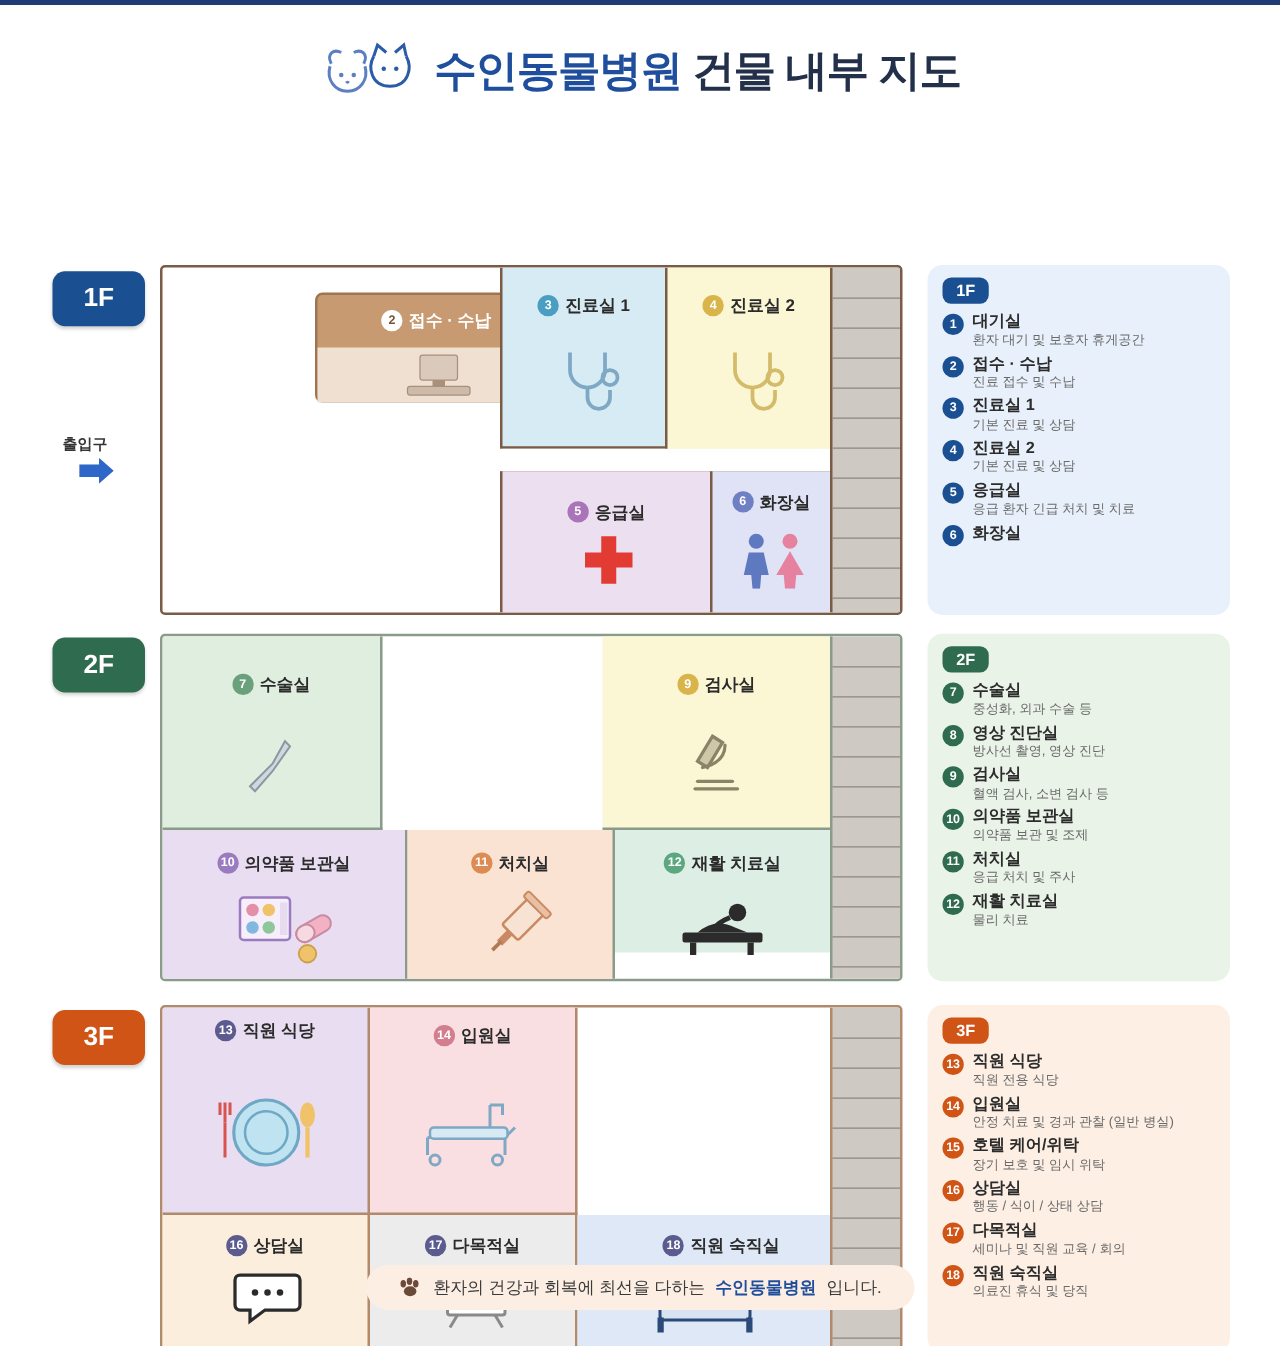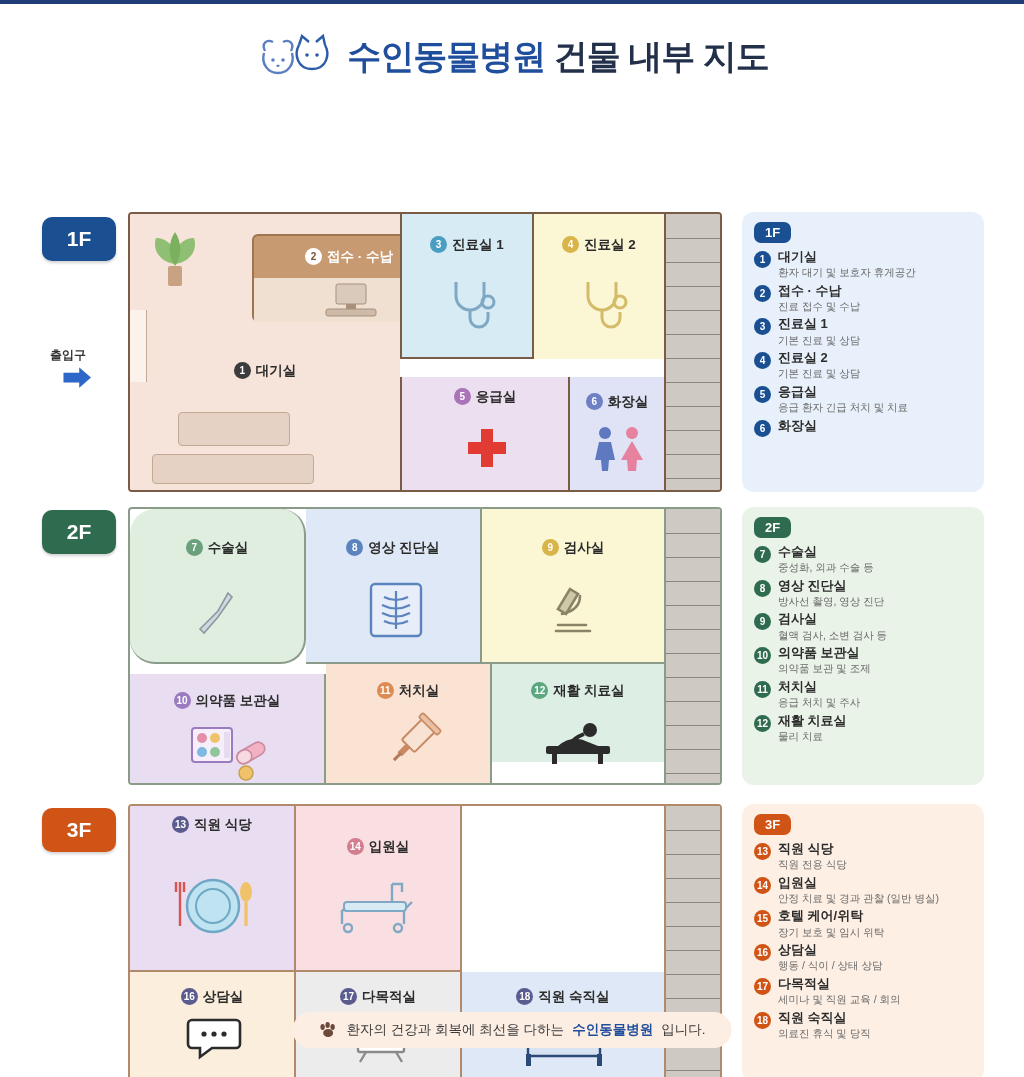--- a/index.html
+++ b/index.html
@@ -111,39 +111,20 @@
   </div>
 
   <div class="floor">
     <div class="badge" style="top:125px;background:#1a4f91;">1F</div>
 
     <div class="entrance-label" style="left:50px;top:255px;">출입구</div>
     <div class="arrow" style="left:62px;top:272px;">➡</div>
 
     <div class="map" style="left:128px;top:120px;width:594px;height:280px;">
 
-      <div class="room" style="left:0;top:0;width:270px;height:276px;background:#f6e3d9;">
-        <div class="rlabel" style="top:148px;">
-          <span class="rnum" style="background:#3c3c3c;">1</span><span>대기실</span>
-        </div>
-        
-        <svg style="position:absolute;left:16px;top:10px;" width="58" height="70" viewBox="0 0 58 70">
-          <g fill="#8fbf72">
-            <path d="M29 40 C14 38 6 26 10 14 C22 14 31 24 29 40Z"></path>
-            <path d="M29 40 C44 38 52 26 48 14 C36 14 27 24 29 40Z"></path>
-            <path d="M29 42 C22 32 22 18 29 8 C36 18 36 32 29 42Z" fill="#7bb05f"></path>
-          </g>
-          <rect x="22" y="42" width="14" height="20" fill="#c9a183" rx="2"></rect>
-        </svg>
-        
-        <rect></rect>
-        <div style="position:absolute;left:48px;top:198px;width:110px;height:32px;background:#e6d2c4;border:1.5px solid #c3a894;border-radius:4px;"></div>
-        <div style="position:absolute;left:22px;top:240px;width:160px;height:28px;background:#e6d2c4;border:1.5px solid #c3a894;border-radius:4px;"></div>
-        <div style="position:absolute;left:0;top:96px;width:16px;height:72px;background:#fbf2ec;border-right:1.5px solid #c3a894;"></div>
-      </div>
 
       <div class="room" style="left:122px;top:20px;width:194px;height:88px;background:#c79a72;border:2px solid #9f7450;border-radius:6px;">
         <div class="rlabel" style="top:12px;color:#fff;">
           <span class="rnum" style="background:#ffffff;color:#7a5333;">2</span><span>접수 · 수납</span>
         </div>
         <div style="position:absolute;left:0;top:42px;width:194px;height:44px;background:#f0e0d2;"></div>
         <svg style="position:absolute;left:62px;top:44px;" width="70" height="40" viewBox="0 0 70 40">
           <rect x="20" y="4" width="30" height="20" rx="2" fill="#d9cabb" stroke="#a8907c"></rect>
           <rect x="30" y="24" width="10" height="5" fill="#a8907c"></rect>
           <rect x="10" y="29" width="50" height="7" rx="2" fill="#cdbaa8" stroke="#a8907c"></rect>
@@ -172,21 +153,21 @@
             <path d="M12 6 v14 a14 14 0 0 0 28 0 v-14"></path>
             <path d="M26 34 v8 a9 9 0 0 0 18 0 v-6"></path>
             <circle cx="44" cy="26" r="6"></circle>
           </g>
         </svg>
       </div>
 
       <div style="position:absolute;left:270px;top:145px;width:264px;height:18px;background:#ffffff;border-bottom:2px solid #7a5b46;"></div>
 
       <div class="room" style="left:270px;top:163px;width:168px;height:113px;background:#ecdff0;border-left:2px solid #7a5b46;">
-        <div class="rlabel" style="top:11px;">
+        <div class="rlabel" style="top:24px;">
           <span class="rnum" style="background:#a974b8;">5</span><span>응급실</span>
         </div>
         <svg style="position:absolute;left:62px;top:48px;" width="46" height="46" viewBox="0 0 46 46">
           <path d="M17 4 h12 v13 h13 v12 h-13 v13 h-12 v-13 h-13 v-12 h13 z" fill="#e23b34"></path>
         </svg>
       </div>
 
       <div class="room" style="left:438px;top:163px;width:96px;height:113px;background:#dfe3f5;border-left:2px solid #7a5b46;">
         <div class="rlabel" style="top:16px;">
           <span class="rnum" style="background:#6f7fc4;">6</span><span>화장실</span>
@@ -264,60 +245,45 @@
           </div>
       </div>
     </div>
   </div>
 
   <div class="floor">
     <div class="badge" style="top:418px;background:#2f6b4f;">2F</div>
 
     <div class="map" style="left:128px;top:415px;width:594px;height:278px;border-color:#8a9b8a;">
 
-      <div class="room" style="left:0;top:0;width:176px;height:155px;background:#dfeede;border-bottom:2px solid #8a9b8a;border-right:2px solid #8a9b8a;border-radius:25px;">
+      <div class="room" style="left:0;top:0;width:176px;height:155px;background:#dfeede;border-bottom:2px solid #8a9b8a;border-right:2px solid #8a9b8a;">
         <div class="rlabel" style="top:30px;">
           <span class="rnum" style="background:#6aa07c;">7</span><span>수술실</span>
         </div>
         <svg style="position:absolute;left:62px;top:76px;" width="52" height="52" viewBox="0 0 52 52">
           <path d="M8 44 L26 26 L36 8 L40 12 L26 32 L12 48 Z" fill="#cfd8de" stroke="#8b98a2" stroke-width="1.6"></path>
         </svg>
       </div>
 
-      <div class="room" style="left:176px;top:0;width:176px;height:155px;background:#dfe8f6;border-bottom:2px solid #8a9b8a;border-right:2px solid #8a9b8a;">
-        <div class="rlabel" style="top:30px;">
-          <span class="rnum" style="background:#5b84bf;">8</span><span>영상 진단실</span>
-        </div>
-        <svg style="position:absolute;left:62px;top:72px;" width="56" height="58" viewBox="0 0 56 58">
-          <rect x="3" y="3" width="50" height="52" rx="4" fill="#e8eef9" stroke="#5b84bf" stroke-width="2.4"></rect>
-          <g stroke="#5b84bf" stroke-width="2.2" fill="none">
-            <path d="M28 10 v38"></path>
-            <path d="M16 16 q12 6 24 0"></path>
-              <path d="M14 24 q14 7 28 0"></path>
-            <path d="M14 32 q14 7 28 0"></path>
-              <path d="M16 40 q12 6 24 0"></path>
-          </g>
-        </svg>
-      </div>
 
       <div class="room" style="left:352px;top:0;width:182px;height:155px;background:#fbf6d3;border-bottom:2px solid #8a9b8a;">
         <div class="rlabel" style="top:30px;">
           <span class="rnum" style="background:#d8b44a;">9</span><span>검사실</span>
         </div>
         <svg style="position:absolute;left:66px;top:72px;" width="50" height="58" viewBox="0 0 50 58">
           <g stroke="#8a8368" stroke-width="2.6" fill="none" stroke-linecap="round">
             <path d="M22 8 l8 5 l-12 20 l-8 -5 z" fill="#cfc8a8"></path>
             <path d="M14 33 q18 -4 18 -18"></path>
             <path d="M10 44 h28"></path>
             <path d="M8 50 h34"></path>
           </g>
         </svg>
       </div>
 
-      <div class="room" style="left:0;top:155px;width:196px;height:121px;background:#e9ddf2;border-right:2px solid #8a9b8a;margin-top:10px;">
+      <div class="room" style="left:0;top:155px;width:196px;height:121px;background:#e9ddf2;border-right:2px solid #8a9b8a;">
         <div class="rlabel" style="top:18px;">
           <span class="rnum" style="background:#9b7bc0;">10</span><span>의약품 보관실</span>
         </div>
         <svg style="position:absolute;left:58px;top:50px;" width="82" height="60" viewBox="0 0 82 60">
           <rect x="4" y="4" width="40" height="34" rx="3" fill="#f6eefb" stroke="#9b7bc0" stroke-width="2"></rect>
           <circle cx="14" cy="14" r="5" fill="#e48fa8"></circle>
             <circle cx="27" cy="14" r="5" fill="#f0c36a"></circle>
           <circle cx="14" cy="28" r="5" fill="#7fb8e0"></circle>
             <circle cx="27" cy="28" r="5" fill="#8fc79a"></circle>
           <rect x="36" y="8" width="6" height="26" fill="#e7dcef"></rect>
@@ -436,21 +402,21 @@
               <path d="M6 10 v10"></path>
               <path d="M14 10 v10"></path>
               <path d="M10 26 v28"></path>
             </g>
           <ellipse cx="76" cy="20" rx="6" ry="10" fill="#f0c36a"></ellipse>
           <path d="M76 30 v24" stroke="#f0c36a" stroke-width="3.4" fill="none"></path>
         </svg>
       </div>
 
       <div class="room" style="left:166px;top:0;width:166px;height:166px;background:#fadfe2;border-bottom:2px solid #b08a6a;border-right:2px solid #b08a6a;">
-        <div class="rlabel" style="top:32px;">
+        <div class="rlabel" style="top:14px;">
           <span class="rnum" style="background:#d27e8e;">14</span><span>입원실</span>
         </div>
         <svg style="position:absolute;left:38px;top:70px;" width="90" height="62" viewBox="0 0 90 62">
           <g stroke="#7fa8c4" stroke-width="2.4" fill="none">
             <path d="M8 34 h62 l8 -8"></path>
             <path d="M8 34 v14"></path>
               <path d="M70 34 v14"></path>
             <circle cx="14" cy="52" r="4"></circle>
               <circle cx="64" cy="52" r="4"></circle>
             <path d="M58 8 v20"></path>
@@ -478,21 +444,21 @@
           <span class="rnum" style="background:#5b5b8f;">17</span><span>다목적실</span>
         </div>
         <svg style="position:absolute;left:56px;top:44px;" width="58" height="50" viewBox="0 0 58 50">
           <rect x="6" y="4" width="46" height="32" rx="2" fill="#fff" stroke="#8a8a8a" stroke-width="2.4"></rect>
           <path d="M29 12 v14 M22 20 l7 7 l7 -7" stroke="#8a8a8a" stroke-width="2.4" fill="none"></path>
           <path d="M14 36 l-6 10 M44 36 l6 10" stroke="#8a8a8a" stroke-width="2.4"></path>
         </svg>
       </div>
 
       <div class="room" style="left:332px;top:166px;width:202px;height:110px;background:#dfe8f6;">
-        <div class="rlabel" style="top:16px;">
+        <div class="rlabel" style="top:16px;padding-left:14px;">
           <span class="rnum" style="background:#5b5b8f;">18</span><span>직원 숙직실</span>
         </div>
         <svg style="position:absolute;left:62px;top:42px;" width="80" height="56" viewBox="0 0 80 56">
           <rect x="4" y="20" width="72" height="22" rx="3" fill="#d7e2f2" stroke="#2b4a78" stroke-width="2.4"></rect>
           <rect x="4" y="10" width="18" height="14" rx="3" fill="#2b4a78"></rect>
           <path d="M22 26 q12 -12 26 -2 l20 4" fill="#8fa8c8" stroke="#2b4a78" stroke-width="2"></path>
           <circle cx="30" cy="18" r="5" fill="#fff" stroke="#2b4a78" stroke-width="2"></circle>
           <rect x="2" y="40" width="5" height="12" fill="#2b4a78"></rect>
             <rect x="73" y="40" width="5" height="12" fill="#2b4a78"></rect>
         </svg>

